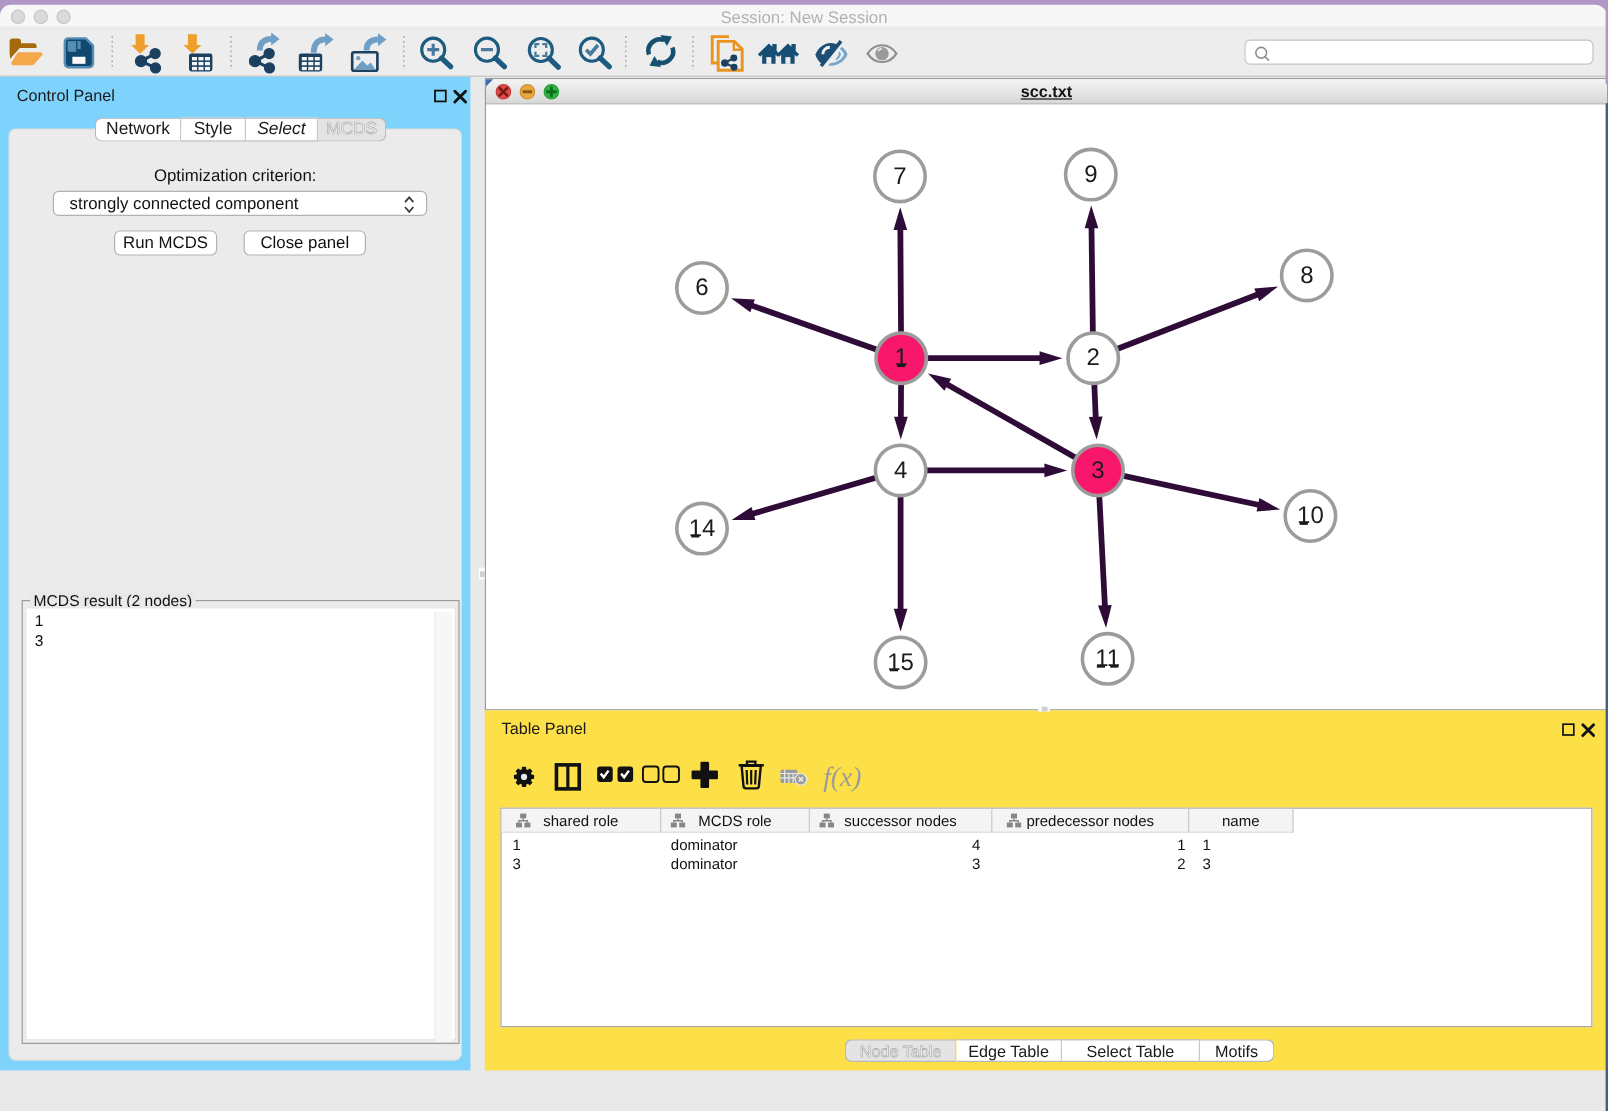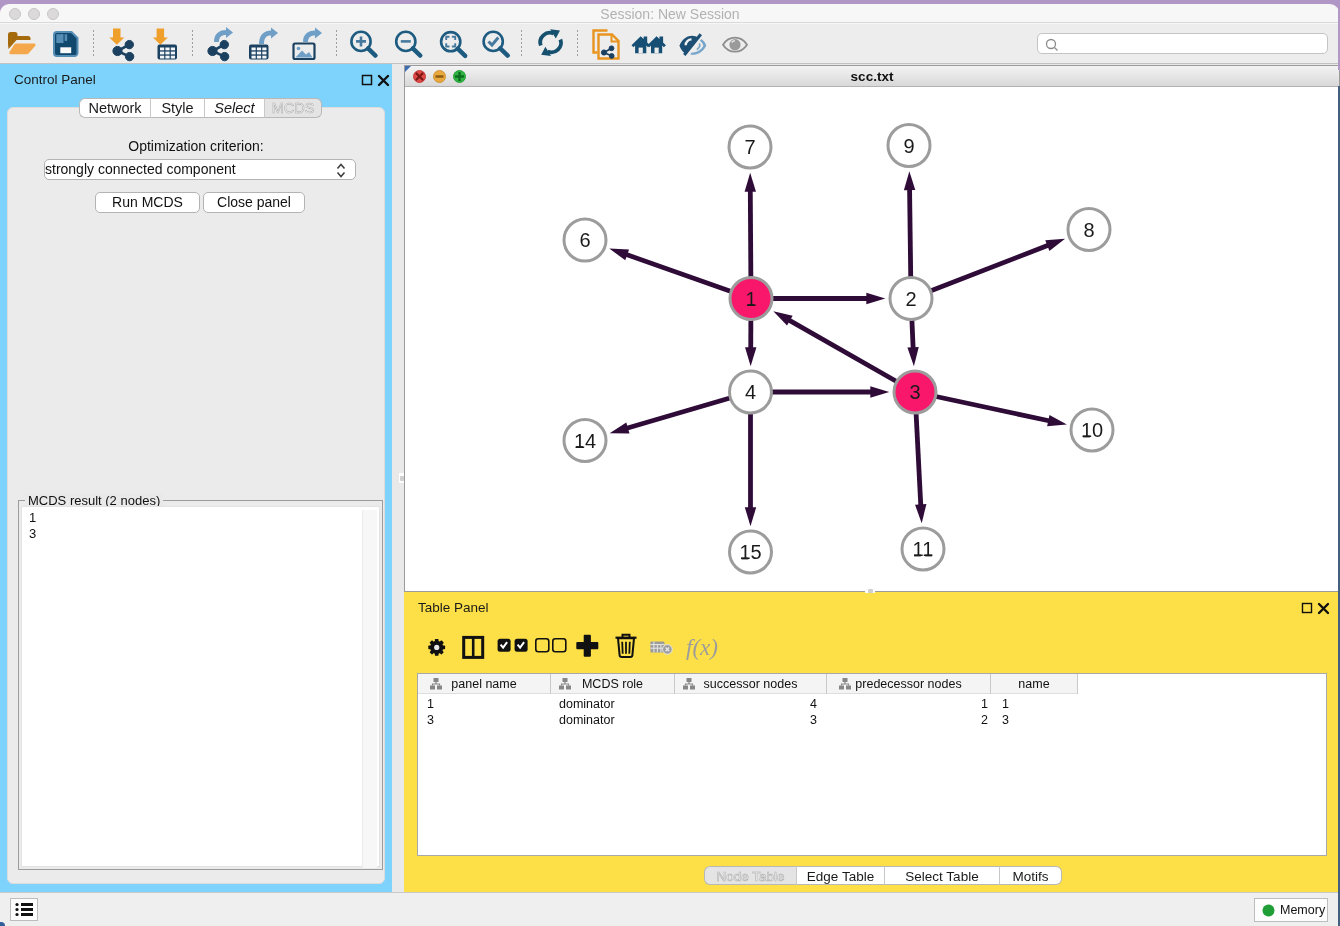--- a/index.html
+++ b/index.html
@@ -25,31 +25,31 @@
 
 #cpanel { left:0; top:64px; width:392px; height:828px; background:#7dd3fc; }
 #cptitle { position:absolute; left:14px; top:8px; font-size:13.5px; color:#1a1a1a; }
 #cpcard { position:absolute; left:7px; top:43px; width:378px; height:777px; background:#ebebeb; border:1px solid #dcdcdc; border-radius:6px; }
 .tabrow { position:absolute; display:flex; }
 .tab { height:20px; line-height:19px; text-align:center; font-size:14.5px; color:#1a1a1a; background:#fff; border-top:1px solid #b8b8b8; border-bottom:1px solid #b8b8b8; border-right:1px solid #c9c9c9; }
 .tab.first { border-left:1px solid #b8b8b8; border-radius:6px 0 0 6px; }
 .tab.last { border-right:1px solid #b8b8b8; border-radius:0 6px 6px 0; }
 .tab.sel { background:#e4e4e4; color:#fcfcfc; -webkit-text-stroke:0.55px #a9a9a9; text-shadow:none; }
 #optlabel { position:absolute; left:0; top:74px; width:392px; text-align:center; font-size:14px; color:#111; }
-#dropdown { position:absolute; left:44px; top:95px; width:312px; height:21px; background:#fff; border:1px solid #b3b3b3; border-radius:5px; font-size:14px; color:#111; line-height:19px; }
+#dropdown { position:absolute; left:44px; top:95px; width:312px; height:21px; background:#fff; border:1px solid #b3b3b3; border-radius:5px; font-size:14px; color:#111; line-height:19px; padding-left:13px; }
 .btn { position:absolute; top:128px; height:21px; background:#fff; border:1px solid #b3b3b3; border-radius:5px; font-size:14px; color:#111; text-align:center; line-height:19px; }
 #groupbox { position:absolute; left:18px; top:436px; width:365px; height:370px; border:1px solid #9c9c9c; }
 #grouplabel { position:absolute; left:6px; top:-8px; background:#e9e9e9; padding:0 3px; font-size:13px; color:#111; }
 #resultarea { position:absolute; left:2px; top:5px; width:359px; height:361px; background:#fff; border:1px solid #e3e3e3; font-size:13px; color:#111; }
 #scrolltrack { position:absolute; right:2px; top:3px; width:15px; height:358px; background:#f7f7f7; border-left:1px solid #ececec; }
 
 
 #sccwin { left:404px; top:65px; width:936px; height:527px; background:#fff; border:1px solid #9b9b9b; }
 #scctitle { position:absolute; left:0; top:0; width:934px; height:21px; background:linear-gradient(#f4f4f4,#d8d8d8); border-bottom:1px solid #b3b3b3; }
-#scctext { position:absolute; width:100%; top:3px; text-align:center; font-size:13.5px; font-weight:600; color:#111; }
+#scctext { position:absolute; width:100%; top:3px; text-align:center; font-size:13.5px; font-weight:600; color:#111;text-decoration:underline; }
 .light { position:absolute; top:4px; width:13px; height:13px; border-radius:50%; }
 
 
 #tpanel { left:404px; top:592px; width:936px; height:300px; background:#fde047; }
 #tptitle { position:absolute; left:14px; top:8px; font-size:13.5px; color:#1a1a1a; }
 #ttable { position:absolute; left:13px; top:81px; width:910px; height:183px; background:#fff; border:1px solid #a8a8a8; }
 #thead { position:absolute; left:0; top:0; width:660px; height:20px; background:#f4f4f4; border-bottom:1px solid #dedede; }
 .hcell { position:absolute; top:0; height:20px; border-right:1px solid #c9c9c9; font-size:12.5px; color:#111; text-align:center; line-height:20px; }
 .trow { position:absolute; font-size:12.5px; color:#111; height:16px; line-height:16px; }
 .tabrow2 { position:absolute; display:flex; }
@@ -249,21 +249,21 @@
       <div class="tab" style="width:60px;font-style:italic;">Select</div>
       <div class="tab sel last" style="width:57px;">MCDS</div>
     </div>
     <div id="optlabel">Optimization criterion:</div>
     <div id="dropdown">strongly connected component
       <svg width="10" height="15" style="position:absolute;right:9px;top:2.5px;" viewBox="0 0 10 15">
         <path d="M1.5,5.5 L5,1.5 L8.5,5.5" fill="none" stroke="#3c3c3c" stroke-width="1.5"></path>
         <path d="M1.5,9.5 L5,13.5 L8.5,9.5" fill="none" stroke="#3c3c3c" stroke-width="1.5"></path>
       </svg>
     </div>
-    <div class="btn" style="left:95px;width:105px;">Run MCDS</div>
+    <div class="btn" style="left:95px;width:86px;">Run MCDS</div>
     <div class="btn" style="left:203px;width:102px;">Close panel</div>
     <div id="groupbox">
       <div id="grouplabel">MCDS result (2 nodes)</div>
       <div id="resultarea">
         <div style="position:absolute;left:7px;top:3px;">1</div>
         <div style="position:absolute;left:7px;top:19px;">3</div>
         <div id="scrolltrack"></div>
       </div>
     </div>
   </div>
@@ -413,21 +413,21 @@
           <line x1="-11" y1="0.8" x2="3" y2="0.8"></line>
         </g>
         <circle cx="6" cy="2" r="4.8" fill="#9c9c9c" stroke="#e9e9e9" stroke-width="1"></circle>
         <path d="M4.2,0.2 L7.8,3.8 M7.8,0.2 L4.2,3.8" stroke="#e9e9e9" stroke-width="1.4"></path>
       </g>
 
       <text x="282" y="32" font-family="'Liberation Serif',serif" font-style="italic" font-size="23" fill="#9c9c9c">f(x)</text>
     </svg>
     <div id="ttable">
       <div id="thead">
-        <div class="hcell" style="left:0;width:133px;">panel name</div>
+        <div class="hcell" style="left:0;width:133px;">shared role</div>
         <div class="hcell" style="left:133px;width:124px;">MCDS role</div>
         <div class="hcell" style="left:257px;width:152px;">successor nodes</div>
         <div class="hcell" style="left:409px;width:164px;">predecessor nodes</div>
         <div class="hcell" style="left:573px;width:87px;">name</div>
         <svg width="660" height="20" style="position:absolute;left:0;top:0;" viewBox="0 0 660 20">
           <g fill="#868686">
             <g transform="translate(12,4)">
                 <rect x="3.5" y="0" width="5" height="4"></rect>
                 <rect x="0" y="7.5" width="5" height="4"></rect>
                 <rect x="7" y="7.5" width="5" height="4"></rect>
@@ -470,33 +470,13 @@
       <div class="tab" style="width:88px;height:19px;font-size:13.5px;">Edge Table</div>
       <div class="tab" style="width:115px;height:19px;font-size:13.5px;">Select Table</div>
       <div class="tab last" style="width:62px;height:19px;font-size:13.5px;">Motifs</div>
     </div>
   </div>
 
   <div class="abs" style="left:399px;top:473px;width:5px;height:10px;background:#fdfdfd;"></div>
     <div class="abs" style="left:400px;top:475.5px;width:3.5px;height:5px;background:#cfcfcf;border-radius:1px;"></div>
   <div class="abs" style="left:865px;top:588px;width:10px;height:5px;background:#fdfdfd;"></div>
     <div class="abs" style="left:867.5px;top:589px;width:5px;height:3.5px;background:#cfcfcf;border-radius:1px;"></div>
-  <div id="status" class="abs">
-    <div style="position:absolute;left:10px;top:5px;width:28px;height:23px;background:#fdfdfd;border:1px solid #bdbdbd;">
-      <svg width="18" height="15" style="position:absolute;left:4px;top:3px;" viewBox="0 0 18 15">
-        <circle cx="2" cy="2.5" r="1.6" fill="#111"></circle>
-          <rect x="6" y="1" width="12" height="3" fill="#111"></rect>
-        <circle cx="2" cy="7.5" r="1.6" fill="#111"></circle>
-          <rect x="6" y="6" width="12" height="3" fill="#111"></rect>
-        <circle cx="2" cy="12.5" r="1.6" fill="#111"></circle>
-          <rect x="6" y="11" width="12" height="3" fill="#111"></rect>
-      </svg>
-    </div>
-    <div style="position:absolute;left:1254px;top:5px;width:74px;height:24px;background:#fdfdfd;border:1px solid #bdbdbd;">
-      <svg width="13" height="13" style="position:absolute;left:7px;top:5px;">
-          <circle cx="6.5" cy="6.5" r="6" fill="#1f9d36"></circle>
-        </svg>
-      <div style="position:absolute;left:25px;top:4px;font-size:12.5px;color:#111;">Memory</div>
-    </div>
-    <div style="position:absolute;left:-3px;top:29px;width:8px;height:8px;border-radius:50%;background:#2f5e9a;"></div>
-    <div style="position:absolute;left:1338px;top:0;width:2px;height:34px;background:#2f5e9a;"></div>
-  </div>
 </div>
 
 </body></html>

